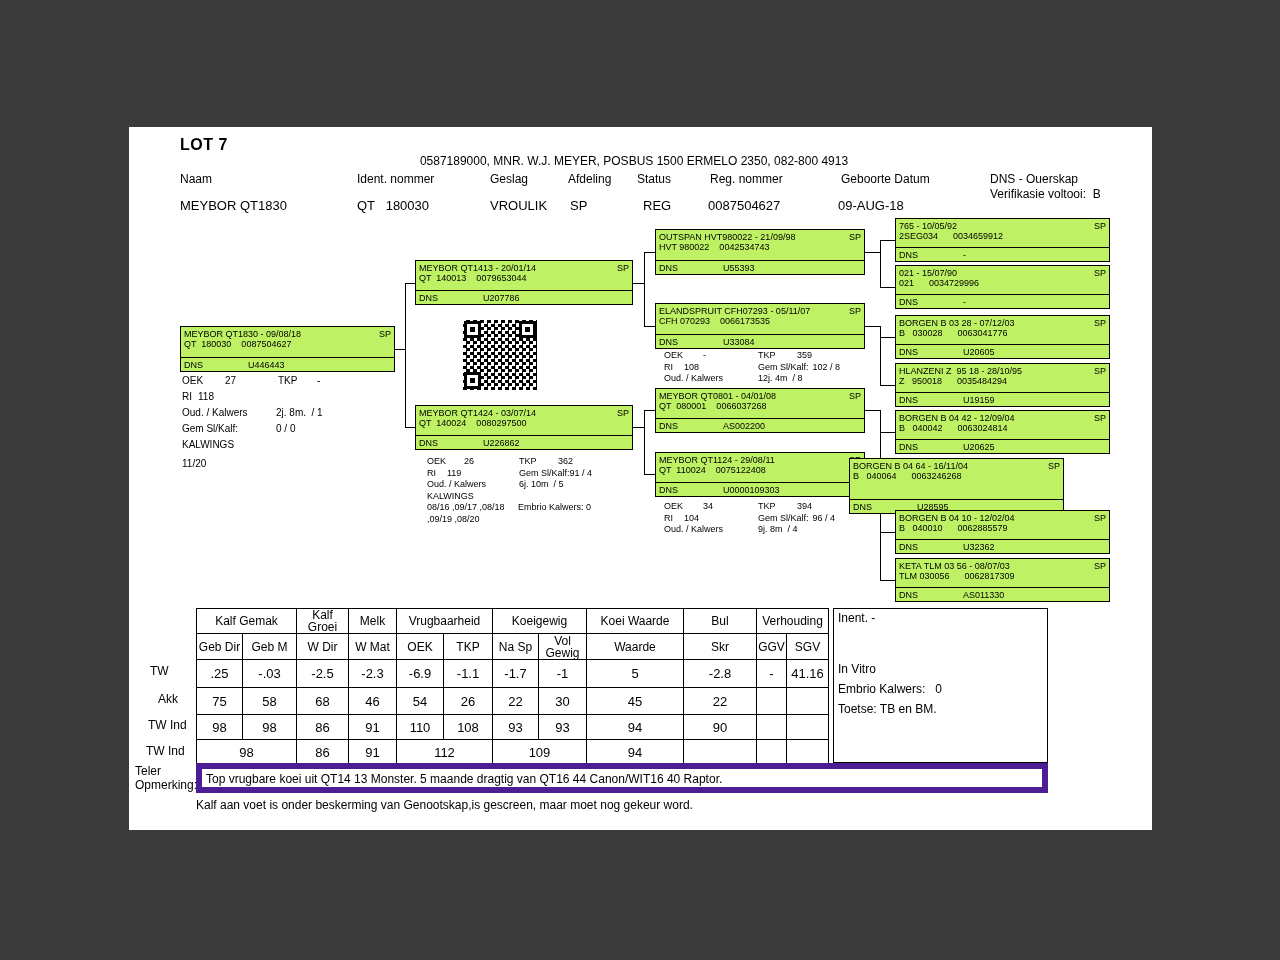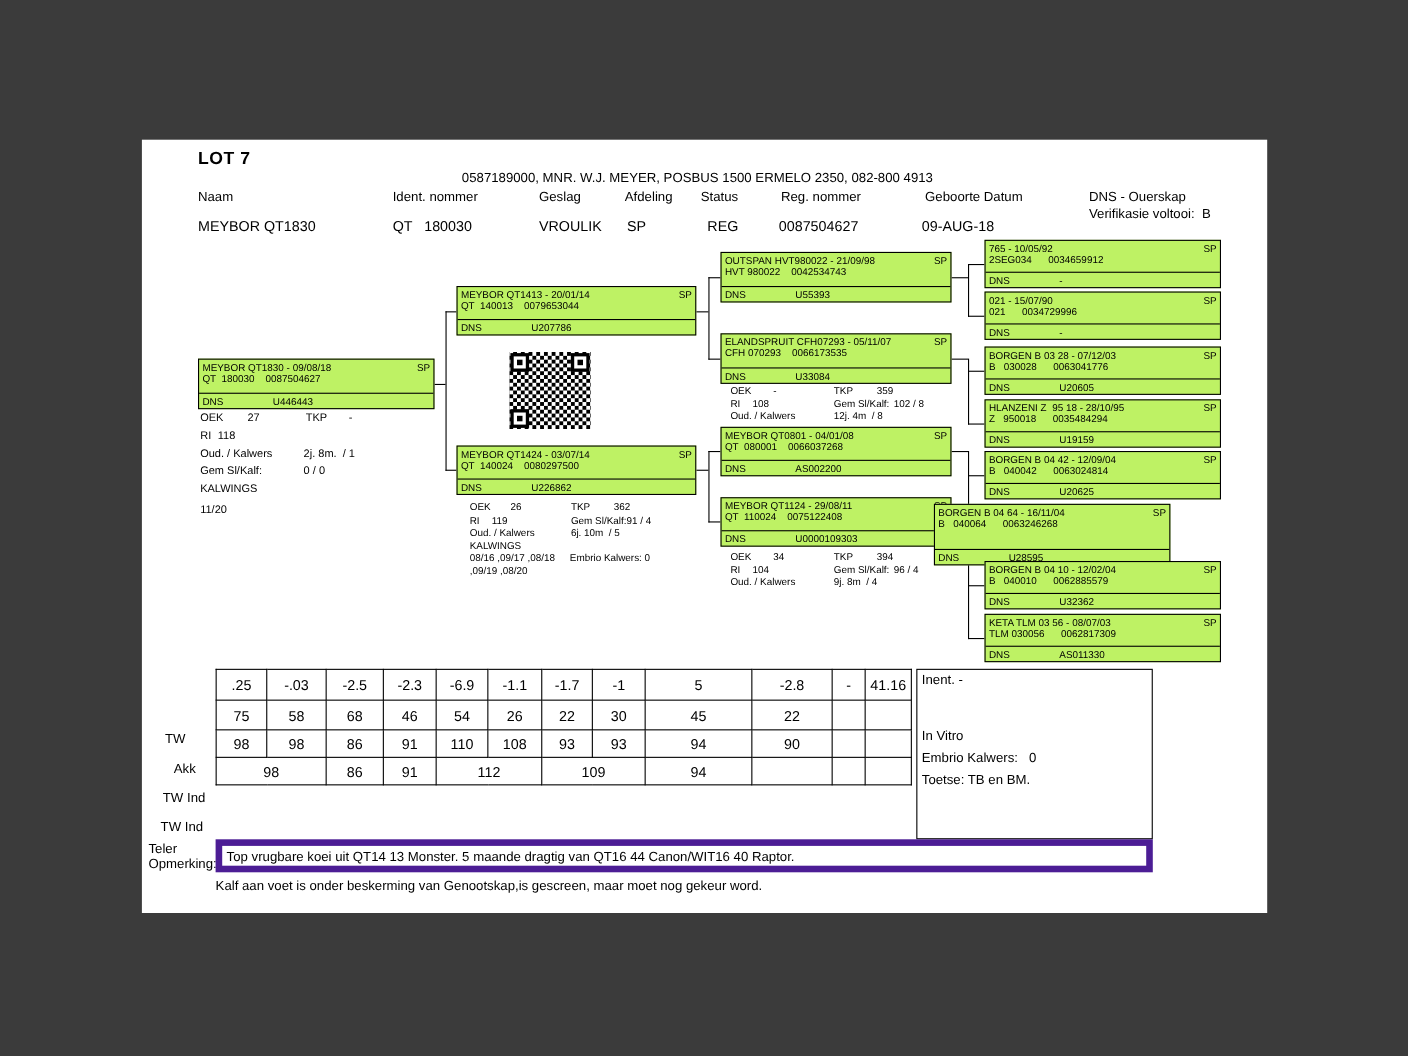--- a/index.html
+++ b/index.html
@@ -254,20 +254,44 @@
       <col style="width:47px">
         <col style="width:49px">
         <col style="width:46px">
         <col style="width:48px">
       <col style="width:97px">
         <col style="width:73px">
         <col style="width:30px">
         <col style="width:42px">
     </colgroup>
     <tbody>
+      <tr class="tg">
+        <td colspan="2">Kalf Gemak</td>
+        <td>Kalf Groei</td>
+        <td>Melk</td>
+        <td colspan="2">Vrugbaarheid</td>
+        <td colspan="2">Koeigewig</td>
+        <td>Koei Waarde</td>
+        <td>Bul</td>
+        <td colspan="2">Verhouding</td>
+      </tr>
+      <tr class="th">
+        <td>Geb Dir</td>
+        <td>Geb M</td>
+        <td>W Dir</td>
+        <td>W Mat</td>
+        <td>OEK</td>
+        <td>TKP</td>
+        <td>Na Sp</td>
+        <td>Vol Gewig</td>
+        <td>Waarde</td>
+        <td>Skr</td>
+        <td>GGV</td>
+        <td>SGV</td>
+      </tr>
       <tr class="tdata tr1">
         <td>.25</td>
         <td>-.03</td>
         <td>-2.5</td>
         <td>-2.3</td>
         <td>-6.9</td>
         <td>-1.1</td>
         <td>-1.7</td>
         <td>-1</td>
         <td>5</td>

